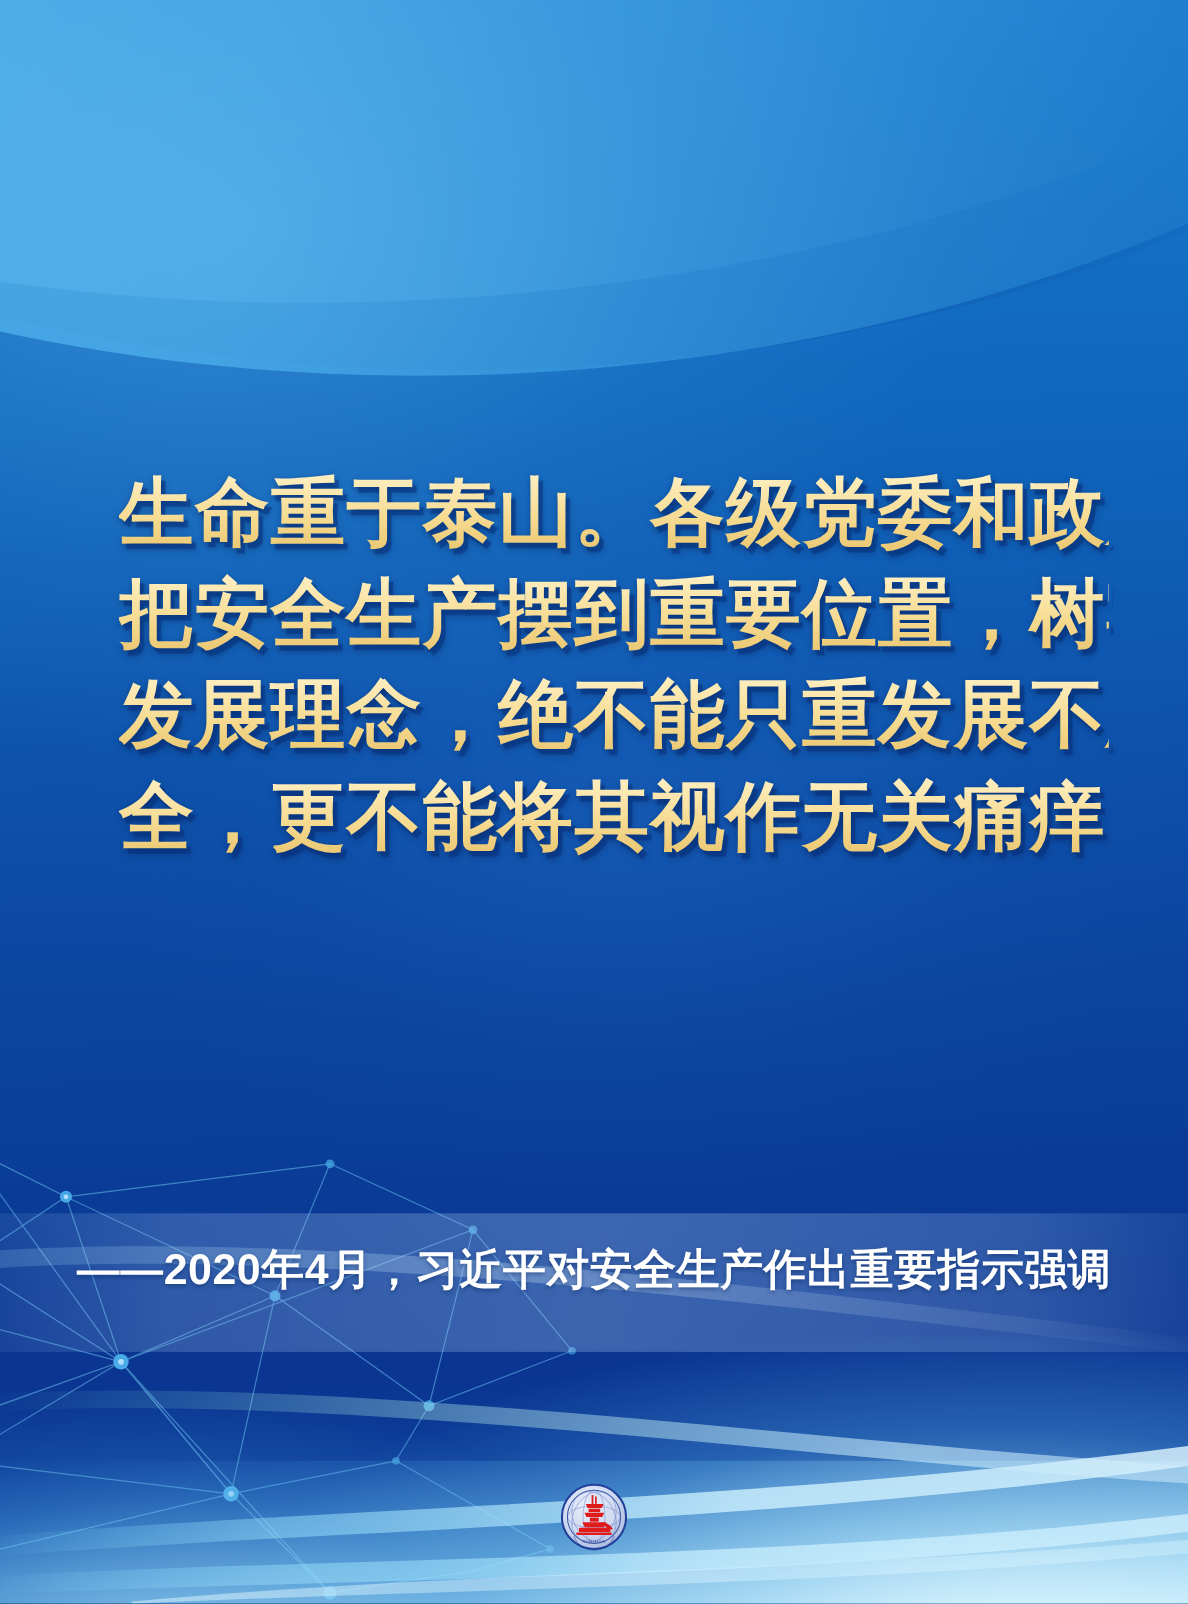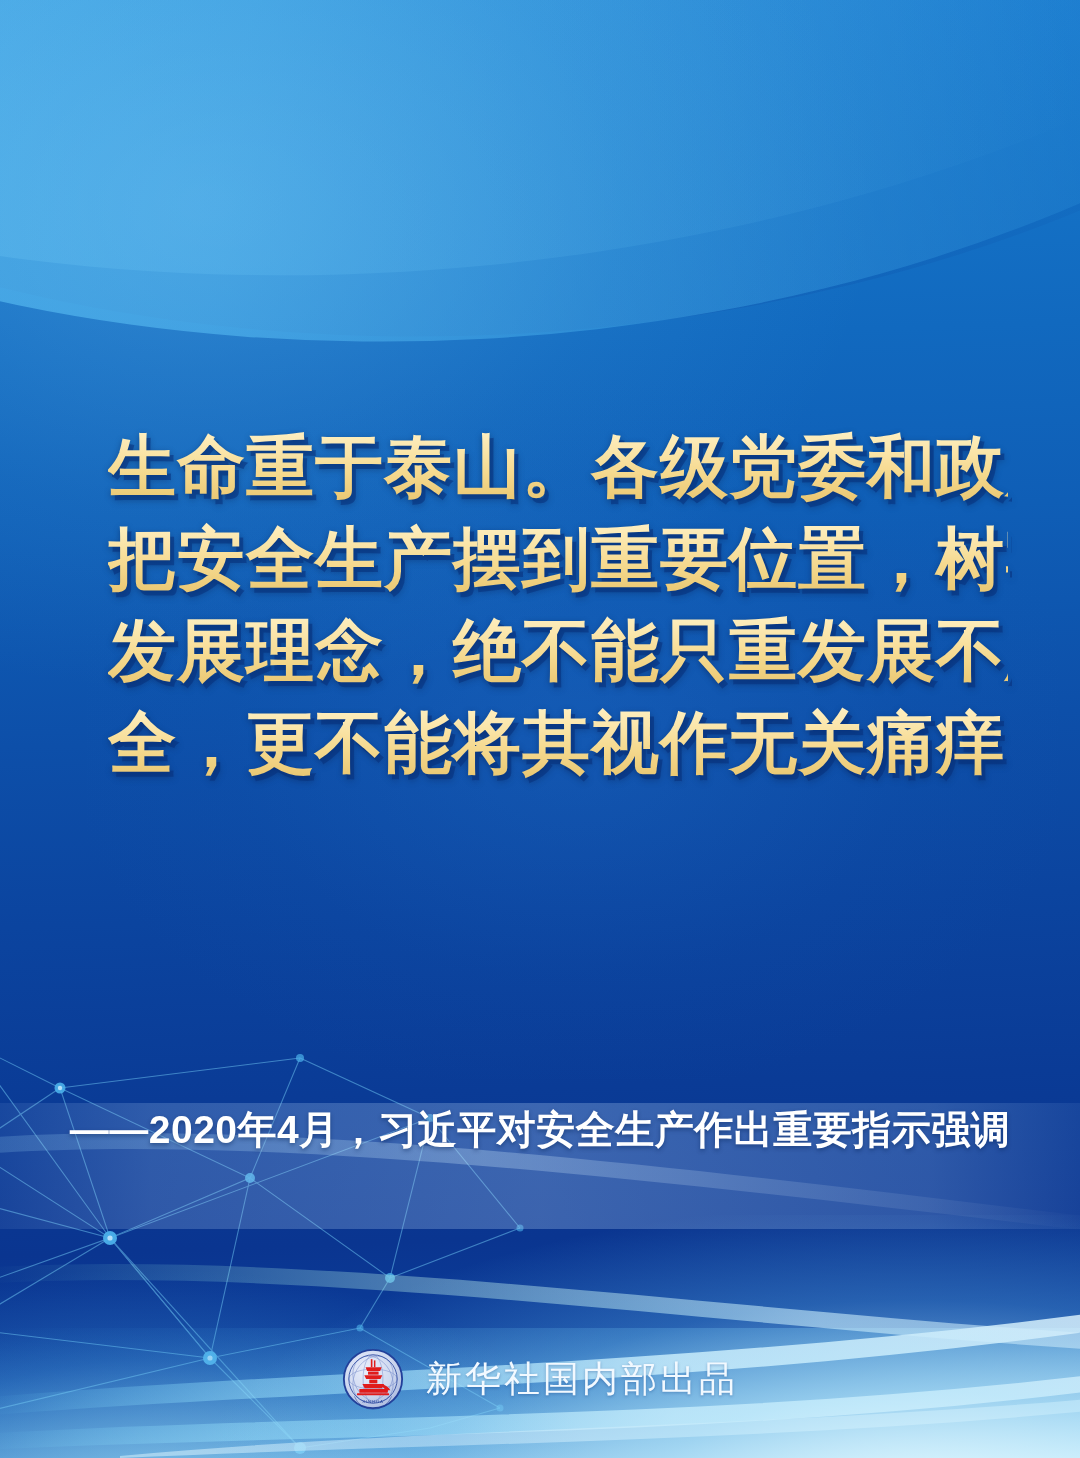--- a/index.html
+++ b/index.html
@@ -121,21 +121,21 @@
        rgba(165,198,240,.24) 14%,
        rgba(175,205,242,.30) 50%,
        rgba(160,195,238,.24) 86%,
        rgba(145,182,232,.10) 100%);
     z-index:4;
   }
   .attrib{
     position:absolute;
     left:0; top:1103px;
     width:100%; height:102px;
-    display:flex;justify-content:center;
+    display:flex;align-items:center;justify-content:center;
     z-index:6;
   }
   .attrib-text{
     font-family:"Liberation Sans","DejaVu Sans",sans-serif;
     font-weight:700;
     font-size:39px;
     letter-spacing:.5px;
     color:#ffffff;
     white-space:nowrap;
     text-shadow:0 2px 4px rgba(4,30,80,.45);
@@ -287,16 +287,15 @@
         <path d="M36 44 h29 l-3 6 h-23 Z"></path>
         <rect x="44" y="51" width="13" height="6"></rect>
         <path d="M33 58 h35 l-3.5 7 h-28 Z"></path>
         <rect x="28" y="66" width="46" height="6" rx="1"></rect>
         <path d="M62 58 q12 2 16 10 l-8 0 q-3 -6 -10 -7 Z"></path>
         <rect x="24" y="73" width="52" height="3.4" rx="1.2"></rect>
       </g>
       <path d="M20 78 a32 32 0 0 0 60 0" fill="none" stroke="#22409a" stroke-width="1.2" opacity=".7"></path>
       <text x="50" y="88" text-anchor="middle" font-family="'Liberation Sans',sans-serif" font-size="7" letter-spacing="1.4" fill="#22409a" opacity=".85">XINHUA</text>
     </svg>
-    <div class="footer-text">新华社国内部出品</div>
   </div>
 
 </div>
 
 </body></html>

